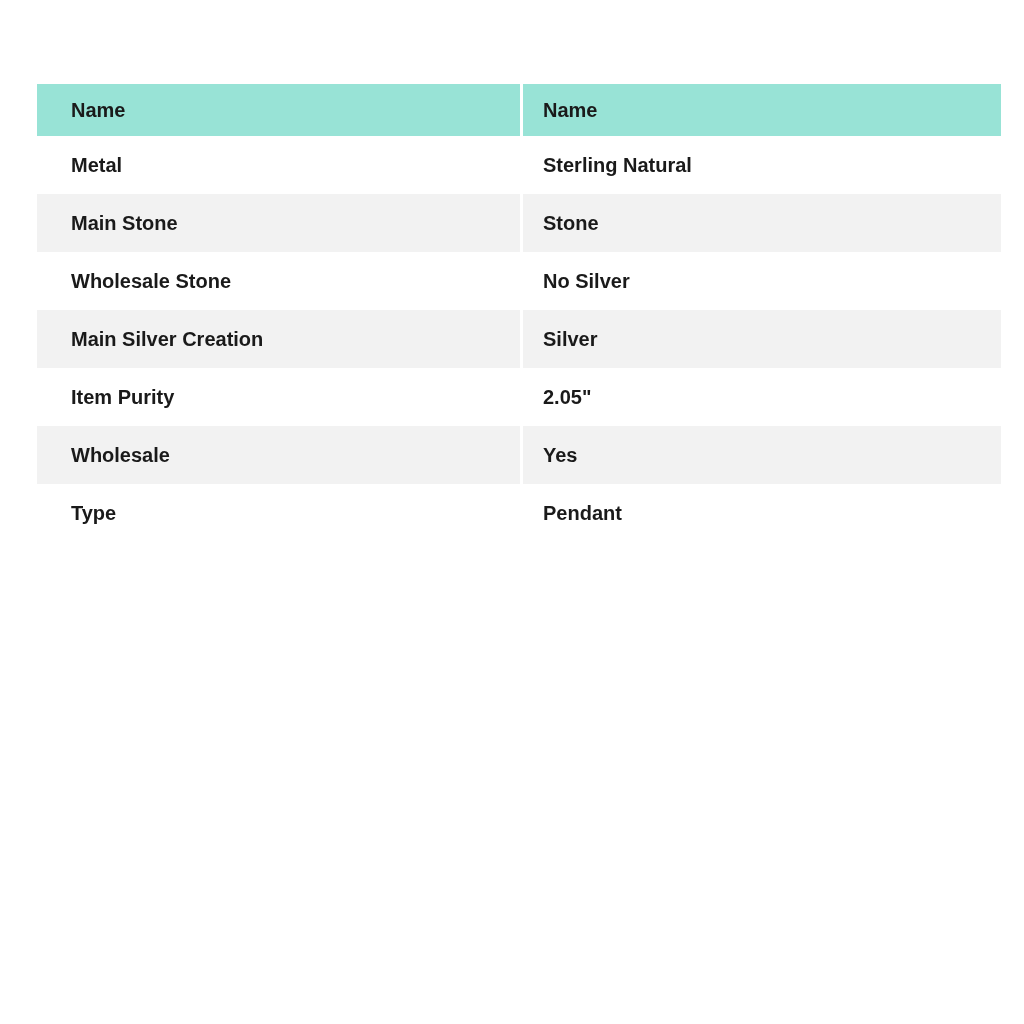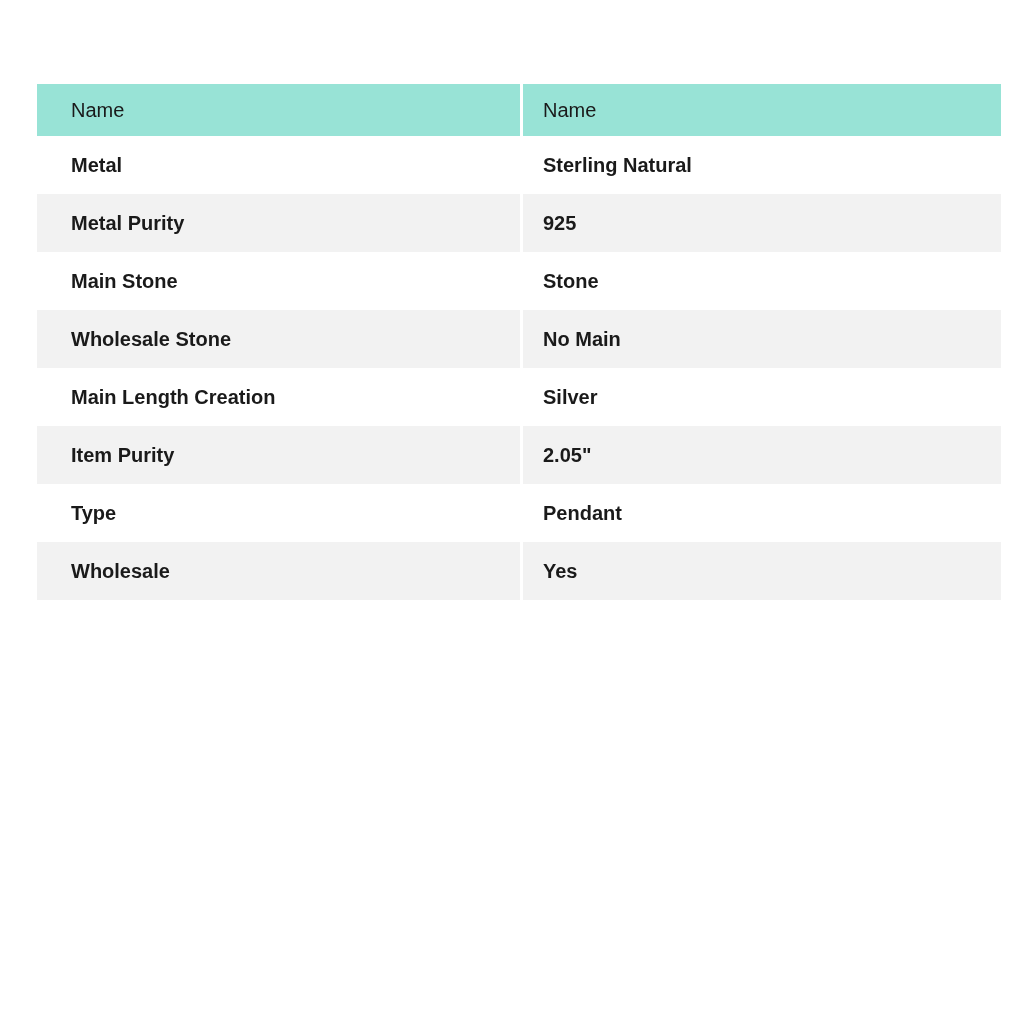--- a/index.html
+++ b/index.html
@@ -31,21 +31,21 @@
     font-size: 20px;
     color: var(--text-color, #1a1a1a);
   }
   table.attr-table col.col-name  { width: 486px; }
   table.attr-table col.col-value { width: 478px; }
 
   table.attr-table th {
     background: var(--header-bg, #98e3d6);
     height: 52px;
     text-align: left;
-    font-weight: 400;
+    font-weight: 700;
     vertical-align: middle;
     padding: 0;
   }
   table.attr-table td {
     height: 58px;
     vertical-align: middle;
     padding: 0;
     font-weight: 700;
   }
   table.attr-table th:first-child,
@@ -79,43 +79,39 @@
           <th>Name</th>
           <th>Name</th>
         </tr>
       </thead>
       <tbody id="table-body">
           <tr>
             <td>Metal</td>
             <td>Sterling Natural</td>
           </tr>
           <tr>
-            <td>Metal Purity</td>
-            <td>925</td>
-          </tr>
-          <tr>
             <td>Main Stone</td>
             <td>Stone</td>
           </tr>
           <tr>
             <td>Wholesale Stone</td>
-            <td>No Main</td>
+            <td>No Silver</td>
           </tr>
           <tr>
-            <td>Main Length Creation</td>
+            <td>Main Silver Creation</td>
             <td>Silver</td>
           </tr>
           <tr>
             <td>Item Purity</td>
             <td>2.05"</td>
           </tr>
           <tr>
+            <td>Wholesale</td>
+            <td>Yes</td>
+          </tr>
+          <tr>
             <td>Type</td>
             <td>Pendant</td>
-          </tr>
-          <tr>
-            <td>Wholesale</td>
-            <td>Yes</td>
           </tr>
         </tbody>
     </table>
   </div>
 </div>
 
 </body></html>

